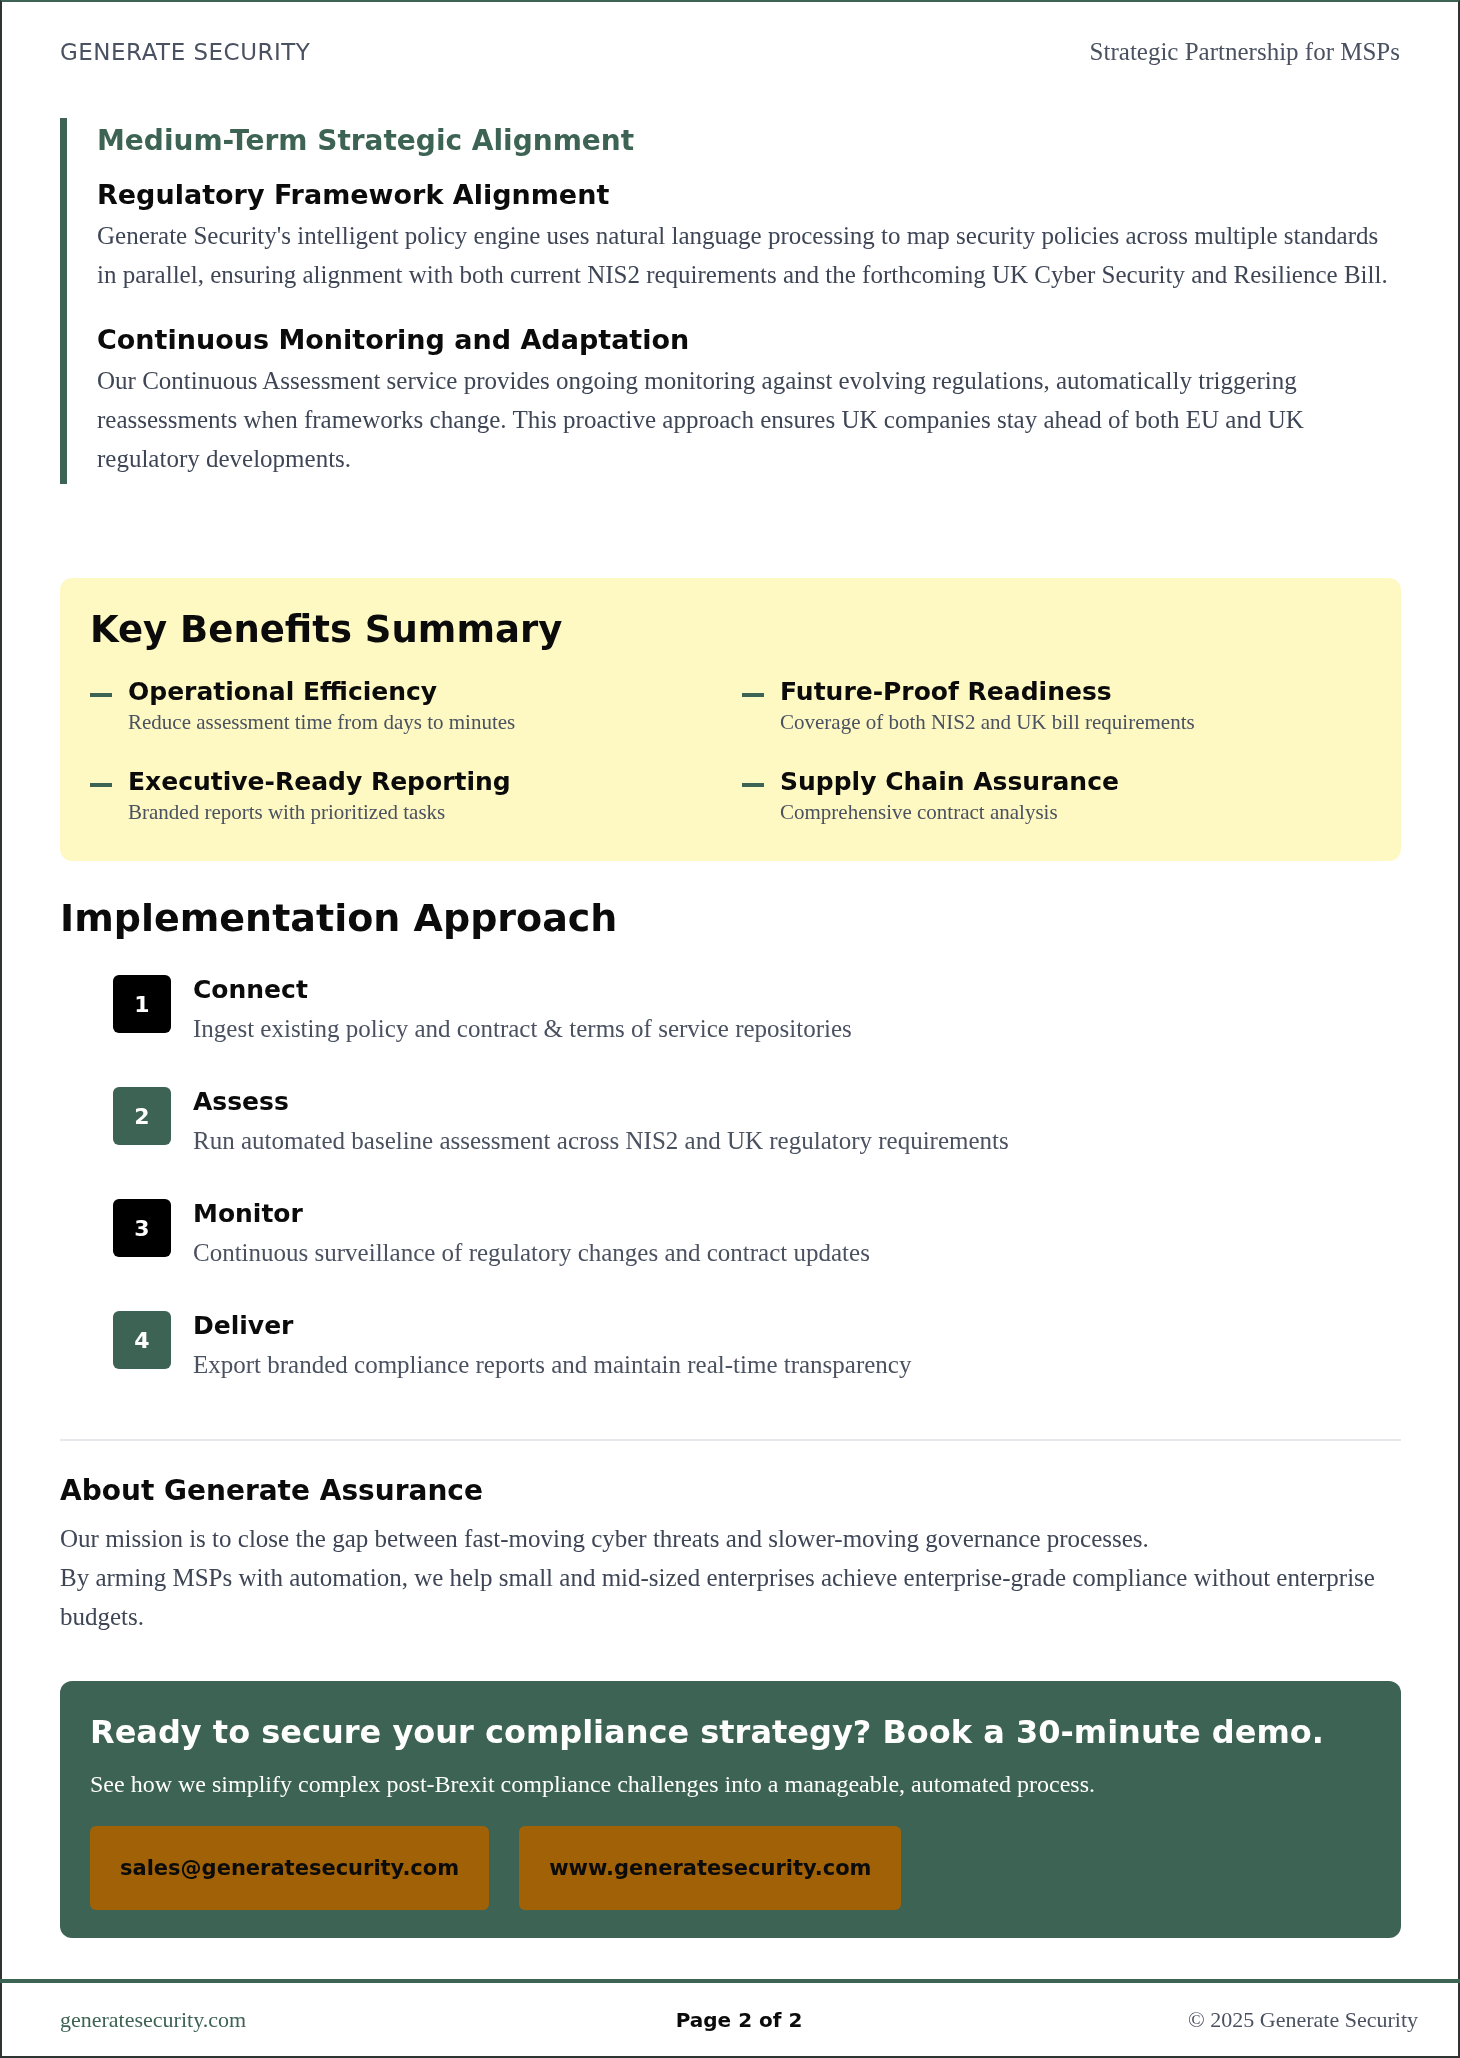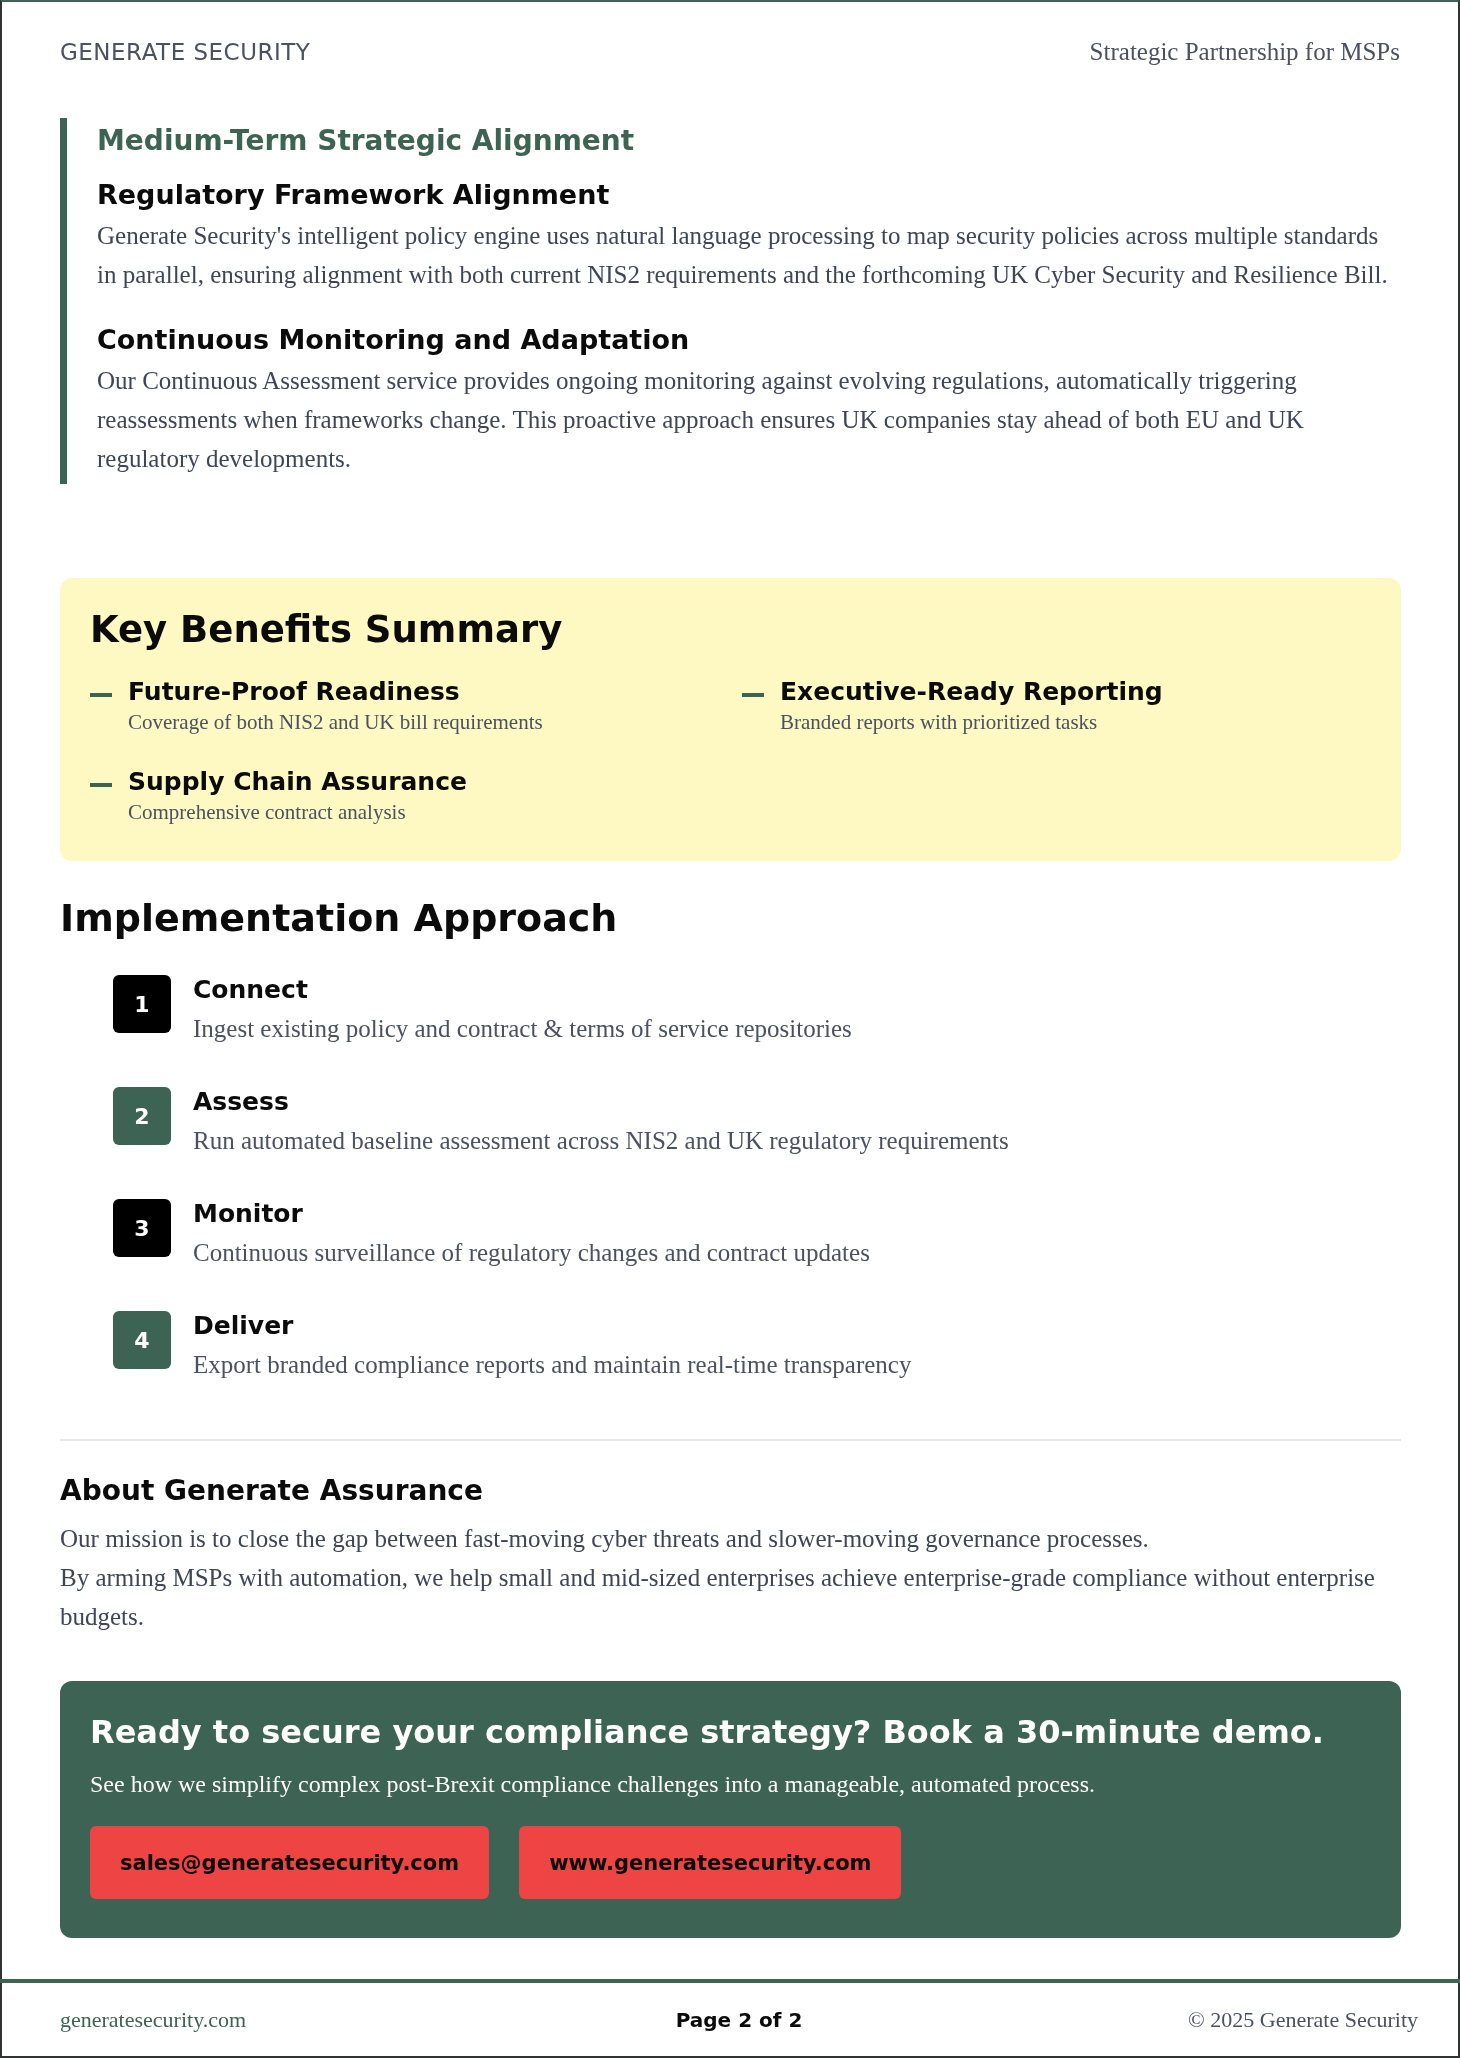--- a/index.html
+++ b/index.html
@@ -111,21 +111,21 @@
     position: absolute; left: 60px; top: 1681px; width: 1341px; height: 257px;
     background: #3d6354; border-radius: 12px; padding: 32px 30px;
   }
   .cta-title {
     font-family: "DejaVu Sans", "Liberation Sans", sans-serif;
     font-weight: bold; font-size: 32px; color: #ffffff; margin-bottom: 20px;
   }
   .cta-sub { font-size: 24px; color: #ffffff; margin-bottom: 28px; }
   .cta-buttons { display: flex; gap: 30px; }
   .cta-btn {
-    background: #ef4444; border-radius: 6px; height: 73px;
+    background: #a16207; border-radius: 6px; height: 84px;
     display: flex; align-items: center; padding: 17px 30px;
     font-family: "DejaVu Sans", "Liberation Sans", sans-serif;
     font-weight: bold; font-size: 21px; color: #0b0b0b;
     border: none;
   }
 
   
   .footer-line {
     position: absolute; left: 0; top: 1979px; width: 1460px; height: 4px; background: #3d6354;
   }
@@ -159,20 +159,27 @@
   </div>
   <div class="mt-sec">
     <div class="sub-h">Continuous Monitoring and Adaptation</div>
     <p class="body-p">Our Continuous Assessment service provides ongoing monitoring against evolving regulations, automatically triggering reassessments when frameworks change. This proactive approach ensures UK companies stay ahead of both EU and UK regulatory developments.</p>
   </div>
 </section>
 
 <section class="benefits">
   <div class="benefits-title">Key Benefits Summary</div>
   <div class="benefits-grid">
+    <div class="benefit">
+      <span class="dash"></span>
+      <div>
+        <div class="benefit-title">Operational Efficiency</div>
+        <div class="benefit-desc">Reduce assessment time from days to minutes</div>
+      </div>
+    </div>
     <div class="benefit">
       <span class="dash"></span>
       <div>
         <div class="benefit-title">Future-Proof Readiness</div>
         <div class="benefit-desc">Coverage of both NIS2 and UK bill requirements</div>
       </div>
     </div>
     <div class="benefit">
       <span class="dash"></span>
       <div>

